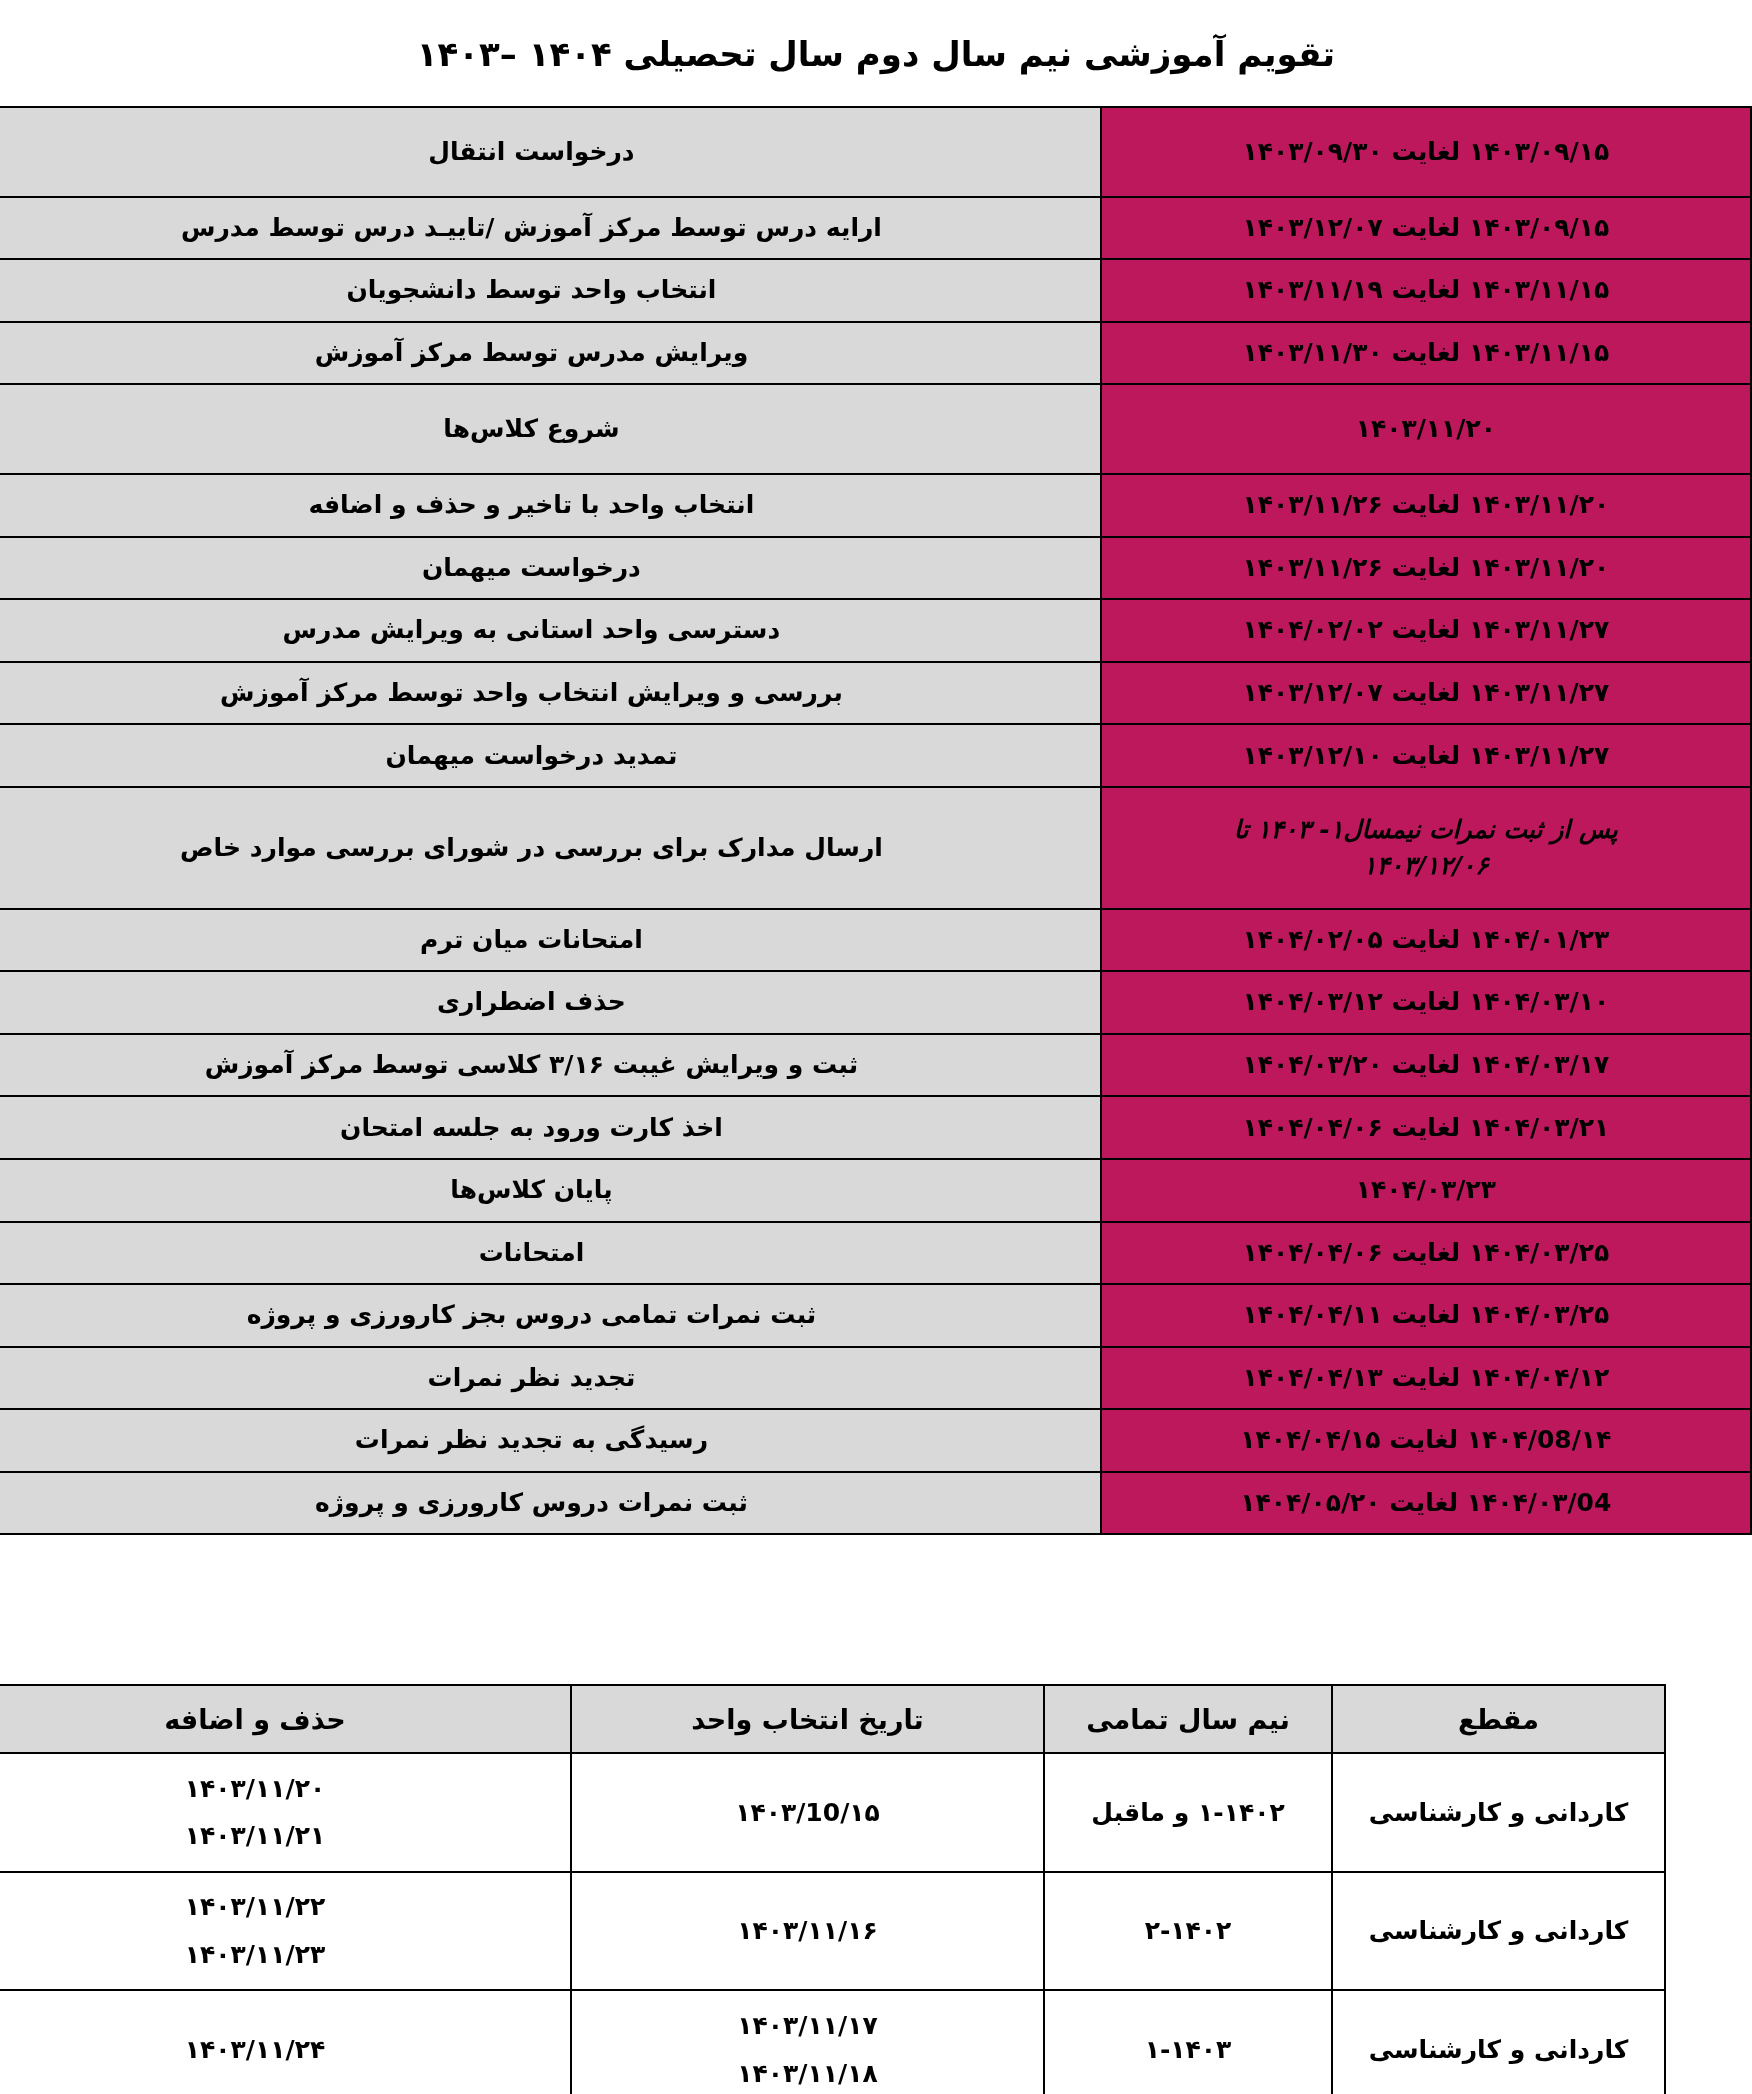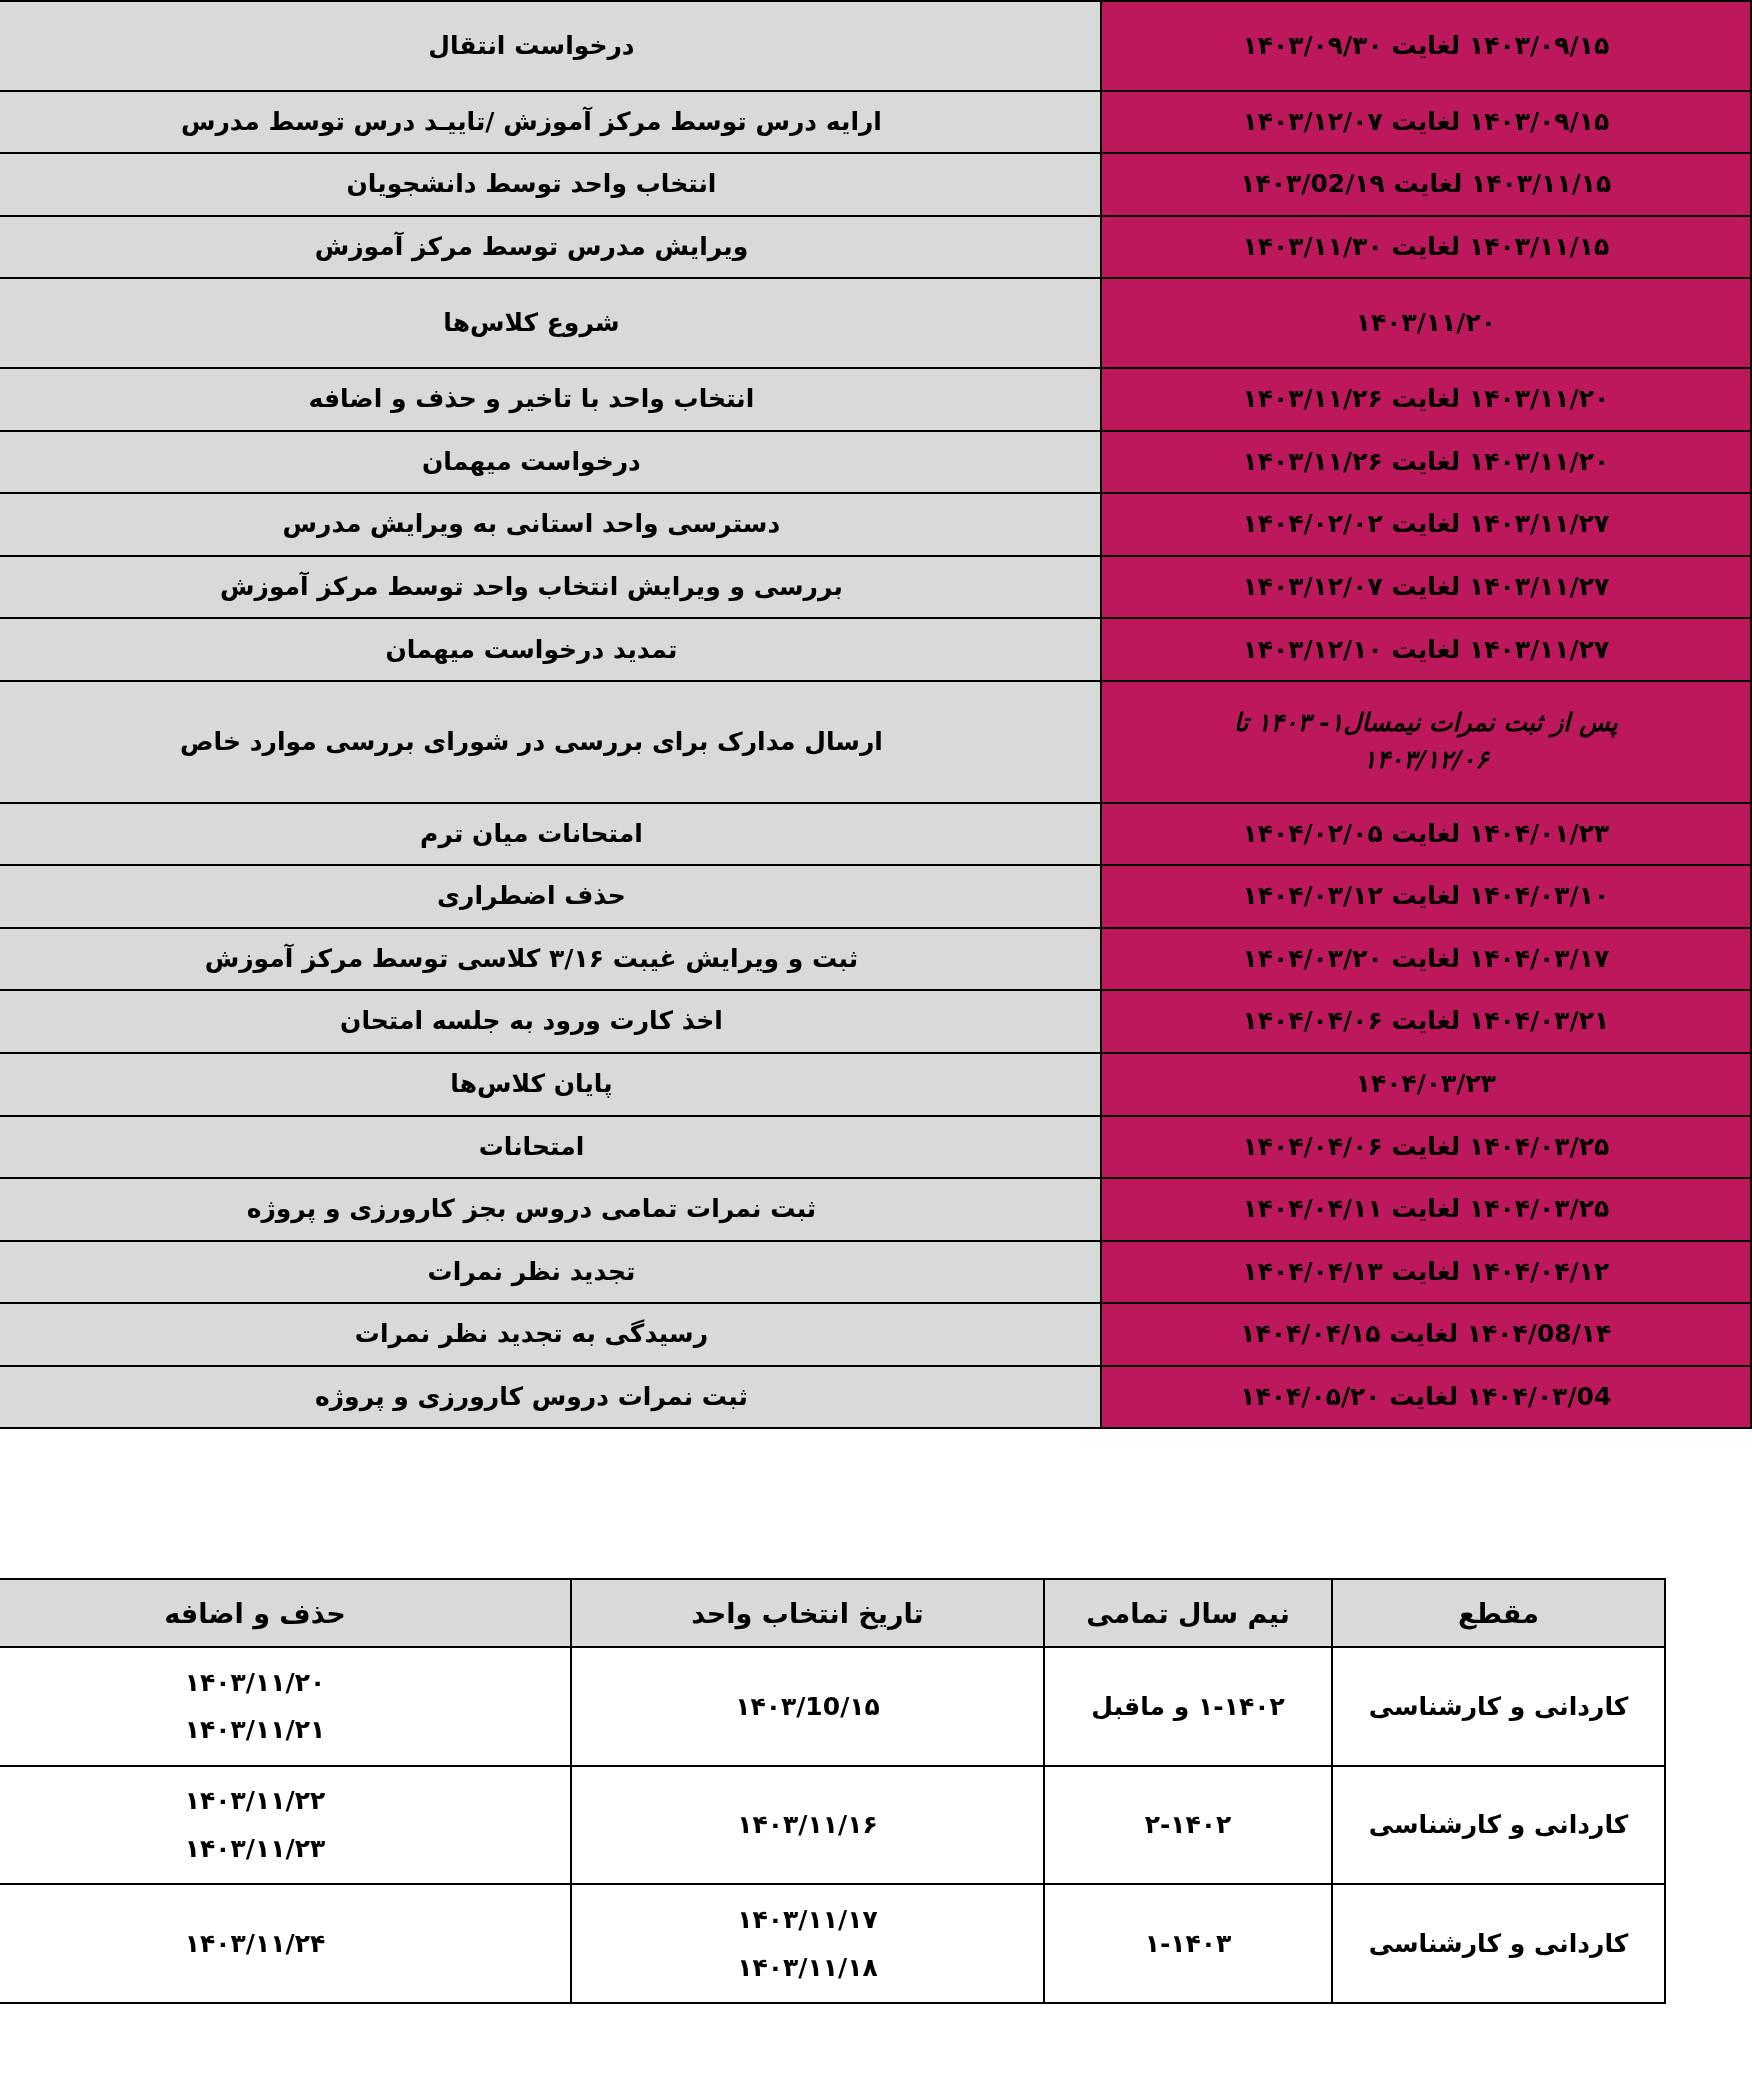--- a/index.html
+++ b/index.html
@@ -101,33 +101,34 @@
   .col-term   { width: 273px; }
   .col-date   { width: 458px; margin-left: 12px; }
   .col-addrop { width: 617px; }
   .stacked { white-space: pre-line; line-height: 2.35; }
 </style>
 </head>
 <body>
 
 <div class="page">
 
+  <h1 class="doc-title">تقویم آموزشی نیم سال دوم سال تحصیلی ۱۴۰۴ –۱۴۰۳</h1>
 
   <table class="cal-table">
     <tbody>
         <tr class="r-tall">
           <td class="c-date">۱۴۰۳/۰۹/۱۵ لغایت ۱۴۰۳/۰۹/۳۰</td>
           <td class="c-activity">درخواست انتقال</td>
         </tr>
         <tr class="r-norm">
           <td class="c-date">۱۴۰۳/۰۹/۱۵ لغایت ۱۴۰۳/۱۲/۰۷</td>
           <td class="c-activity">ارایه درس توسط مرکز آموزش /تاییـد درس توسط مدرس</td>
         </tr>
         <tr class="r-norm">
-          <td class="c-date">۱۴۰۳/۱۱/۱۵ لغایت ۱۴۰۳/02/۱۹</td>
+          <td class="c-date">۱۴۰۳/۱۱/۱۵ لغایت ۱۴۰۳/۱۱/۱۹</td>
           <td class="c-activity">انتخاب واحد توسط دانشجویان</td>
         </tr>
         <tr class="r-norm">
           <td class="c-date">۱۴۰۳/۱۱/۱۵ لغایت ۱۴۰۳/۱۱/۳۰</td>
           <td class="c-activity">ویرایش مدرس توسط مرکز آموزش</td>
         </tr>
         <tr class="r-tall">
           <td class="c-date">۱۴۰۳/۱۱/۲۰</td>
           <td class="c-activity">شروع کلاس‌ها</td>
         </tr>

